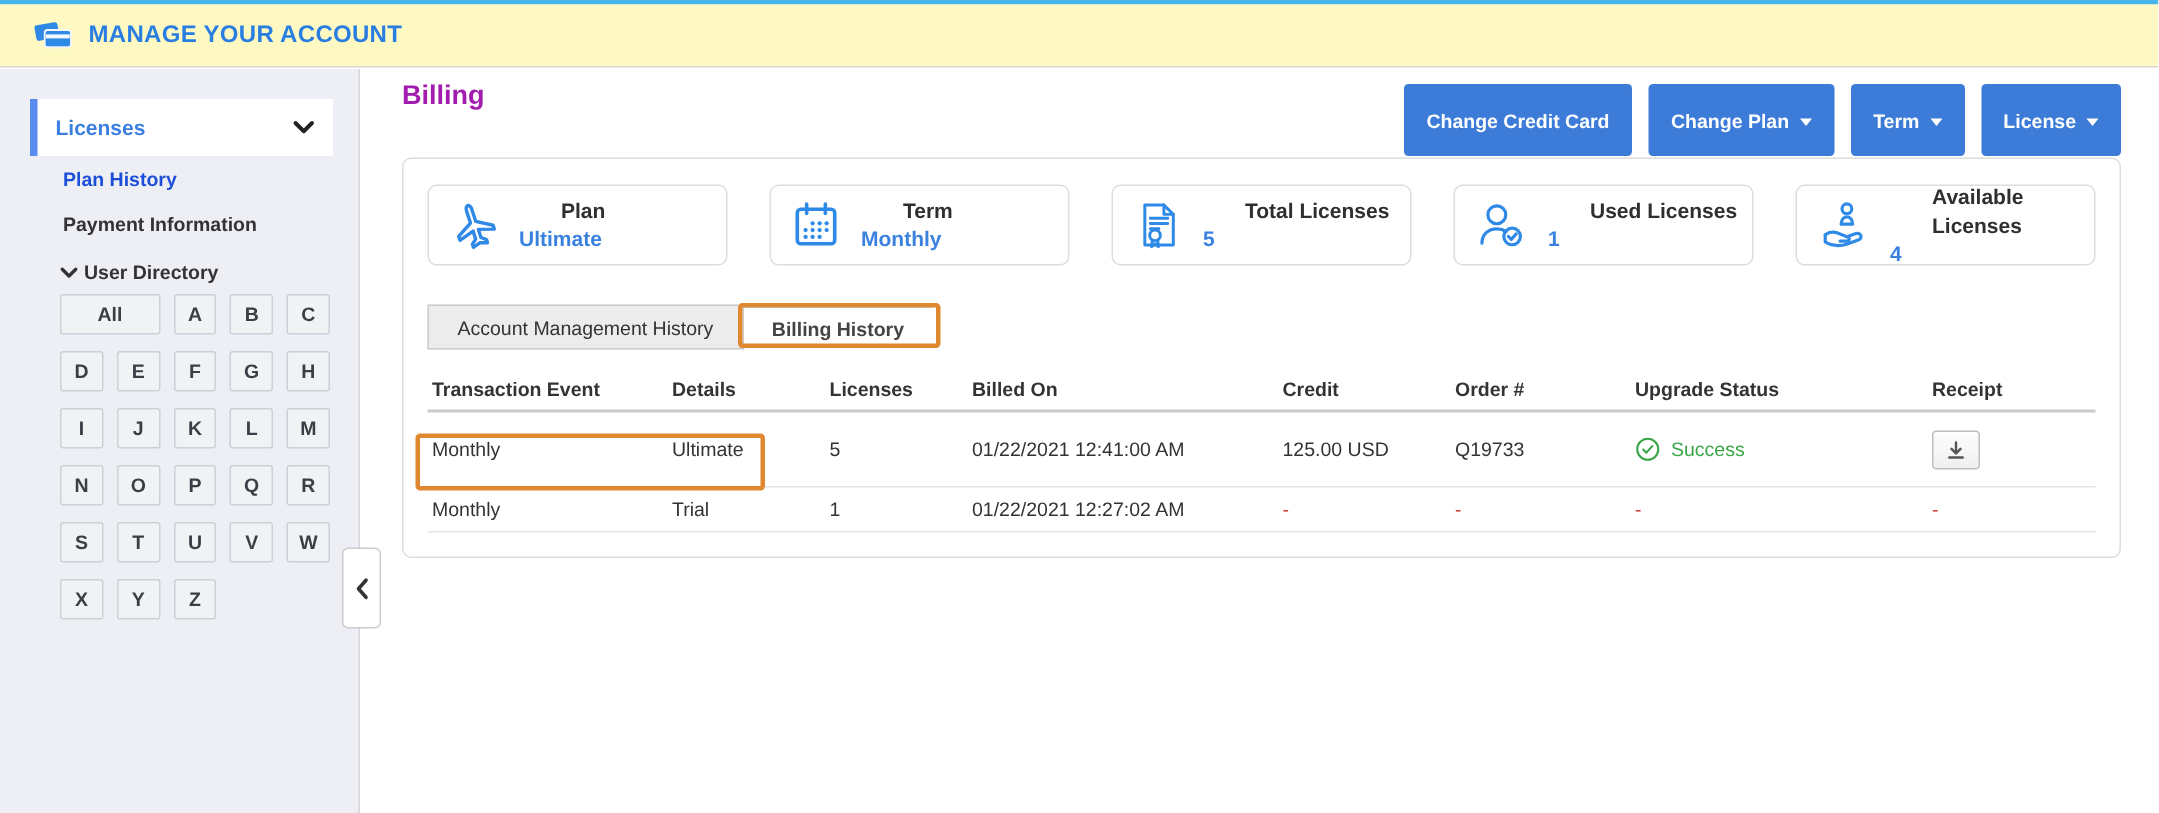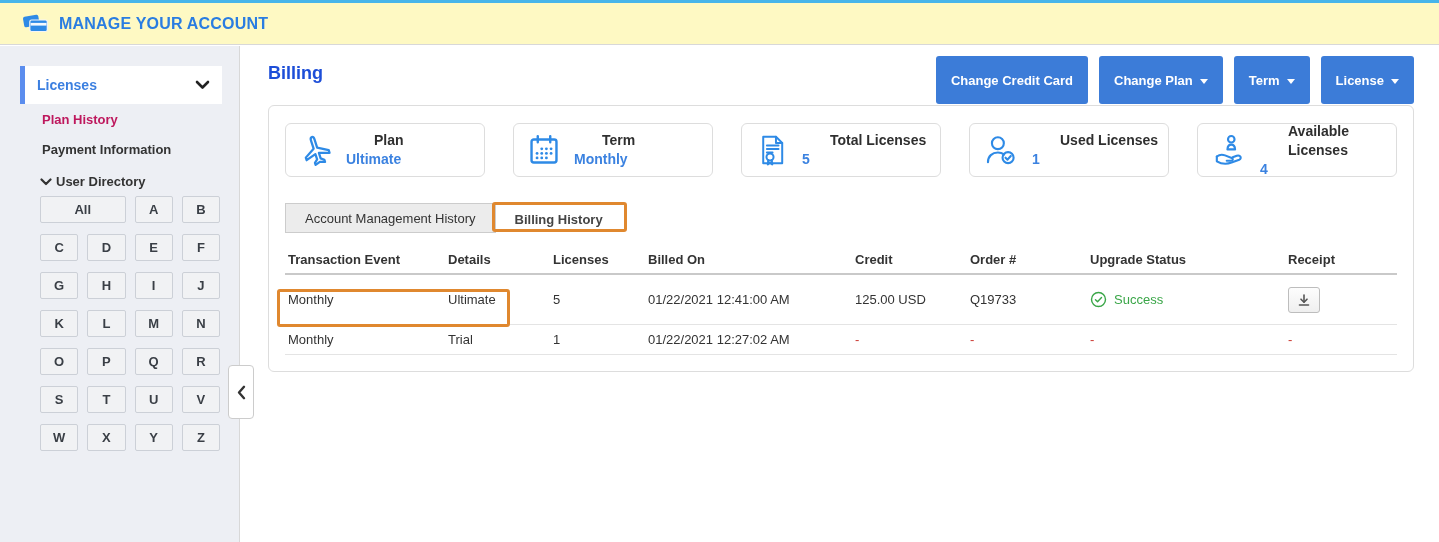--- a/index.html
+++ b/index.html
@@ -23,43 +23,43 @@
     background:#edeff4; border-right:1px solid #d8d8d8;
   }
   .section-select {
     position:absolute; top:20px; left:20px; width:202px; height:38px;
     background:#fff; display:flex; align-items:center; cursor:pointer;
   }
   .select-accent { width:5px; height:100%; background:#5b8dee; }
   .select-label { color:#3b7fe0; font-weight:bold; font-size:14px; margin-left:12px; flex:1; }
   .select-chevron { margin-right:12px; display:flex; }
   .side-link { position:absolute; left:42px; font-size:13px; font-weight:bold; cursor:pointer; }
-  .side-link.blue { color:#be185d; }
+  .side-link.blue { color:#1d4ed8; }
   .side-link.dark { color:#333; }
   .user-directory { position:absolute; left:40px; top:128px; display:flex; align-items:center; gap:4px;
     font-size:13px; font-weight:bold; color:#333; cursor:pointer; }
   .letters-grid {
     position:absolute; left:40px; top:150px; width:180px;
-    display:grid; grid-template-columns:repeat(4,1fr); gap:11px 9px;
+    display:grid; grid-template-columns:repeat(5,1fr); gap:11px 9px;
   }
   .letter-btn {
     height:27px; background:#f1f2f4; border:1px solid #ccd0d7; border-radius:2px;
     font-family:"Liberation Sans", sans-serif;
     font-size:13px; font-weight:bold; color:#3a3f46; cursor:pointer;
     display:flex; align-items:center; justify-content:center;
   }
   .letter-btn.span2 { grid-column:span 2; }
   .collapse-handle {
     position:absolute; left:228px; top:365px; width:26px; height:54px;
     background:#fff; border:1px solid #ccc; border-radius:4px; z-index:6;
     display:flex; align-items:center; justify-content:center; cursor:pointer;
   }
 
   
-  .main-title { position:absolute; left:268px; top:63px; font-size:18px; font-weight:bold; color:#1d4ed8; }
+  .main-title { position:absolute; left:268px; top:53px; font-size:18px; font-weight:bold; color:#a21caf; }
   .actions { position:absolute; top:56px; right:25px; display:flex; gap:11px; }
   .action-btn {
     height:48px; background:#3c7cd8; border:none; border-radius:3px; cursor:pointer;
     color:#fff; font-family:"Liberation Sans", sans-serif; font-size:13px; font-weight:bold;
     padding:0 15px; display:flex; align-items:center; gap:7px;
   }
   .caret-down { width:0; height:0; border-left:4px solid transparent; border-right:4px solid transparent; border-top:5px solid #fff; margin-top:2px; }
 
   .panel {
     position:absolute; left:268px; top:105px; width:1146px; height:267px;

